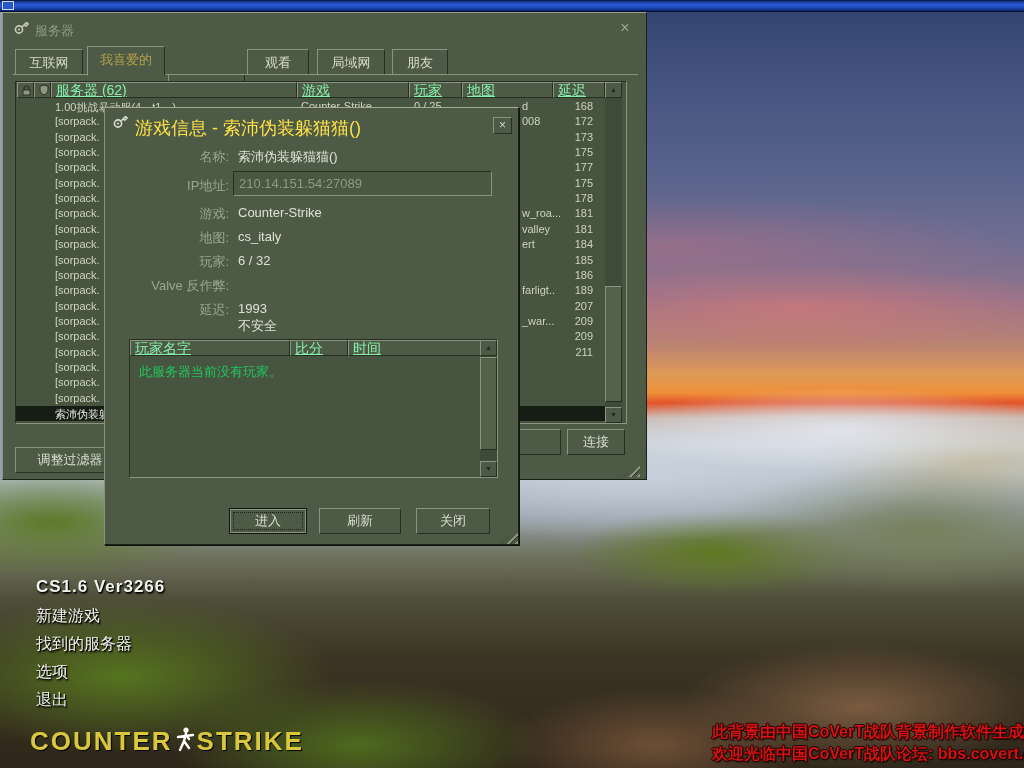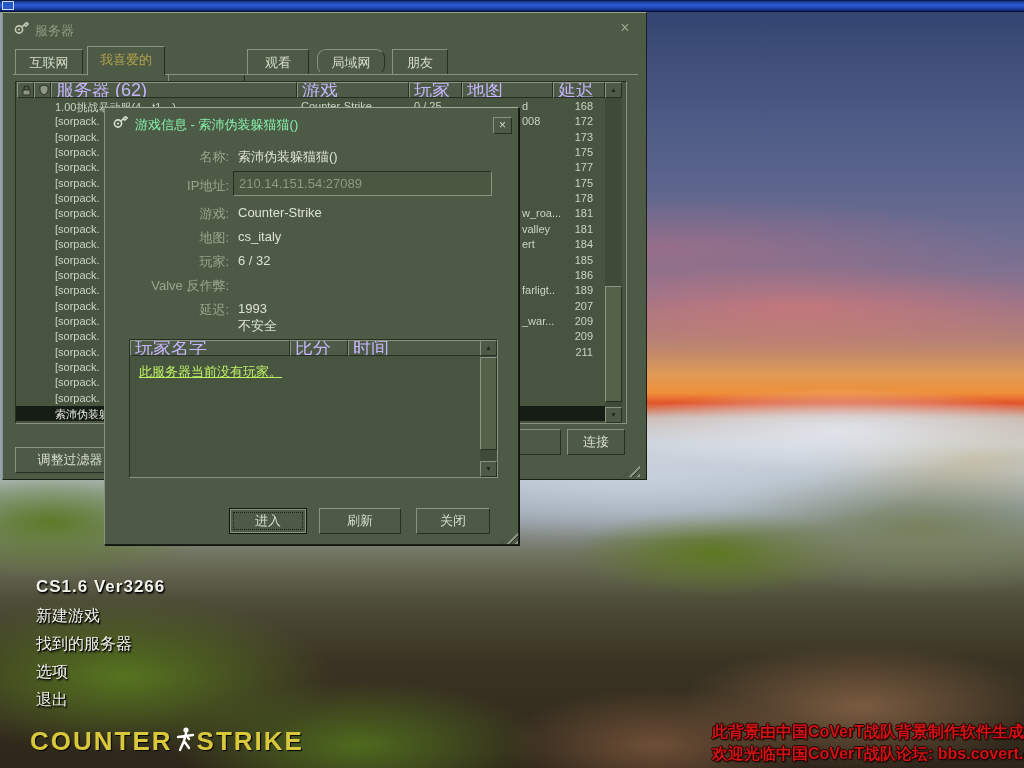--- a/index.html
+++ b/index.html
@@ -48,51 +48,51 @@
   .icon16{position:absolute;width:16px;height:16px;}
 
   .tab{position:absolute;top:36px;height:26px;background:#4d5a45;font-size:13px;color:#d6dcc9;
     text-align:center;line-height:25px;border:1px solid;border-color:#8b9381 #272e22 #4d5a45 #8b9381;box-sizing:border-box;}
   .tab.sel{top:33px;height:30px;color:#b2a24d;z-index:2;}
   .tabline{position:absolute;left:10px;top:61px;width:625px;height:1px;background:#8b9381;}
 
   .lpanel{position:absolute;left:12px;top:68px;width:612px;height:343px;background:#475440;
     border:1px solid;border-color:#272e22 #8b9381 #8b9381 #272e22;box-sizing:border-box;overflow:hidden;}
   .hcell{position:absolute;top:0;height:16px;background:#4d5a45;border:1px solid;
-    border-color:#8b9381 #272e22 #272e22 #8b9381;font-size:18px;color:#c4b5fd;box-sizing:border-box;
+    border-color:#8b9381 #272e22 #272e22 #8b9381;font-size:14px;color:#86efac;box-sizing:border-box;
     padding:0 4px;line-height:14px;white-space:nowrap;overflow:hidden;text-decoration:underline;}
   .rows{position:absolute;left:0;top:17px;width:589px;height:324px;overflow:hidden;}
   .srow{position:absolute;left:0;width:100%;height:15px;font-size:11px;color:#ccd4c1;}
   .srow.sel{background:#151d15;color:#e9ece3;}
   .sc{position:absolute;top:1px;white-space:nowrap;}
   .c-name{left:39px;} .c-game{left:285px;} .c-players{left:398px;} .c-map{left:506px;}
   .c-ping{left:537px;width:40px;text-align:right;}
   .sb-btn{position:absolute;width:17px;height:16px;background:#4d5a45;border:1px solid;
     border-color:#8b9381 #272e22 #272e22 #8b9381;box-sizing:border-box;text-align:center;
     font-size:7px;line-height:14px;color:#222a1e;}
   .sb-track{position:absolute;width:17px;background:#3f4b39;}
   .sb-thumb{position:absolute;width:17px;background:#55624a;border:1px solid;
     border-color:#8b9381 #272e22 #272e22 #8b9381;box-sizing:border-box;}
 
   
   .dlg{position:absolute;left:104px;top:107px;width:415px;height:438px;background:#4d5a45;z-index:5;
     border:1px solid;border-color:#a3aa97 #1b2017 #1b2017 #8b9381;box-sizing:border-box;
     box-shadow:1px 1px 0 #10140e;}
-  .dlg-title{position:absolute;left:30px;top:8px;font-size:13px;color:#86efac;white-space:nowrap;}
+  .dlg-title{position:absolute;left:30px;top:8px;font-size:18px;color:#fde047;white-space:nowrap;}
   .dlg-close{position:absolute;left:388px;top:9px;width:19px;height:17px;background:#4d5a45;
     border:1px solid;border-color:#8b9381 #272e22 #272e22 #8b9381;box-sizing:border-box;
     color:#cfd6c5;font-size:12px;line-height:15px;text-align:center;}
   .flabel{position:absolute;left:0;width:124px;text-align:right;font-size:13px;color:#9aa58c;white-space:nowrap;}
   .fvalue{position:absolute;left:133px;font-size:13px;color:#dde2d3;white-space:nowrap;}
   .ip-input{position:absolute;left:128px;top:63px;width:259px;height:25px;background:#4a5741;
     border:1px solid;border-color:#272e22 #8b9381 #8b9381 #272e22;box-sizing:border-box;
     color:#8f9b84;font-size:13px;padding:2px 5px;font-family:"Liberation Sans","DejaVu Sans",sans-serif;outline:none;}
   .ppanel{position:absolute;left:24px;top:231px;width:369px;height:139px;background:#475440;
     border:1px solid;border-color:#272e22 #8b9381 #8b9381 #272e22;box-sizing:border-box;overflow:hidden;}
-  .pmsg{position:absolute;left:9px;top:23px;font-size:13px;color:#bef264;text-decoration:underline;}
+  .pmsg{position:absolute;left:9px;top:23px;font-size:13px;color:#22c55e;}
   .dlg-grip{left:396px;top:420px;}
 
   
   .gametext{position:absolute;color:#f2f2ec;text-shadow:1px 1px 1px #000,1px 2px 2px rgba(0,0,0,.7);z-index:1;}
   .menu-item{cursor:default;}
   .cslogo{position:absolute;left:30px;top:726px;z-index:1;color:#d9c83c;
     text-shadow:1px 1px 1px #000;white-space:nowrap;font-weight:bold;letter-spacing:2px;}
   .cslogo .big{font-size:26px;}
   .soldier{display:inline-block;vertical-align:-4px;margin:0 1px;}
 
@@ -126,21 +126,21 @@
       <circle cx="6" cy="9.5" r="1.1" fill="#c3cbb6"></circle>
       <path d="M8.5 7.5 L13.5 2.5 M13.5 2.5 L15 4 L12.8 6.2 L11.2 4.6" stroke="#c3cbb6" stroke-width="1.6" fill="none"></path>
     </svg>
     <div class="swin-title">服务器</div>
     <div class="swin-close">×</div>
 
     <div class="tab" style="left:12px;width:68px;">互联网</div>
     <div class="tab sel" style="left:84px;width:78px;">我喜爱的</div>
     <div class="tab" style="left:165px;width:77px;margin-top:25px;">历史记录</div>
     <div class="tab" style="left:244px;width:62px;">观看</div>
-    <div class="tab" style="left:314px;width:68px;border-radius:9px;">局域网</div>
+    <div class="tab" style="left:314px;width:68px;">局域网</div>
     <div class="tab" style="left:389px;width:56px;">朋友</div>
     <div class="tabline"></div>
 
     <div class="lpanel">
       <div class="hcell" style="left:1px;width:17px;">
         <svg width="9" height="11" viewBox="0 0 9 11" style="margin-top:2px;">
           <path d="M2 5 V3.5 A2.5 2.5 0 0 1 7 3.5 V5" fill="none" stroke="#2a3224" stroke-width="1.2"></path>
           <rect x="1" y="5" width="7" height="5" fill="#8d9680" stroke="#2a3224" stroke-width="1"></rect>
         </svg>
       </div>

